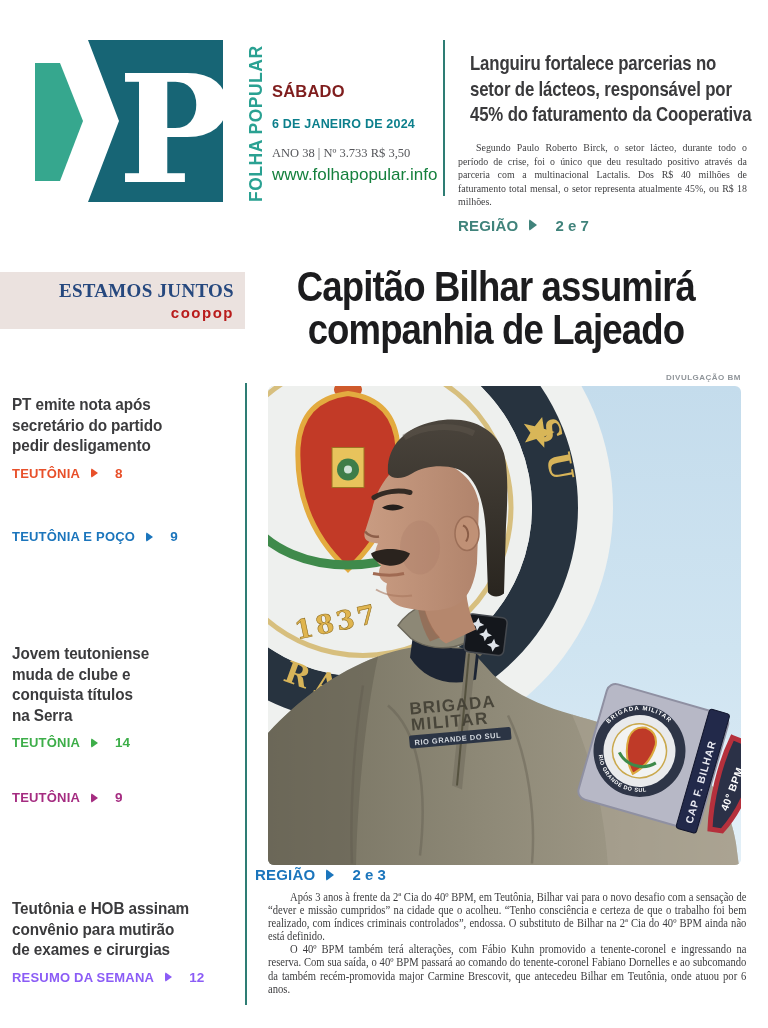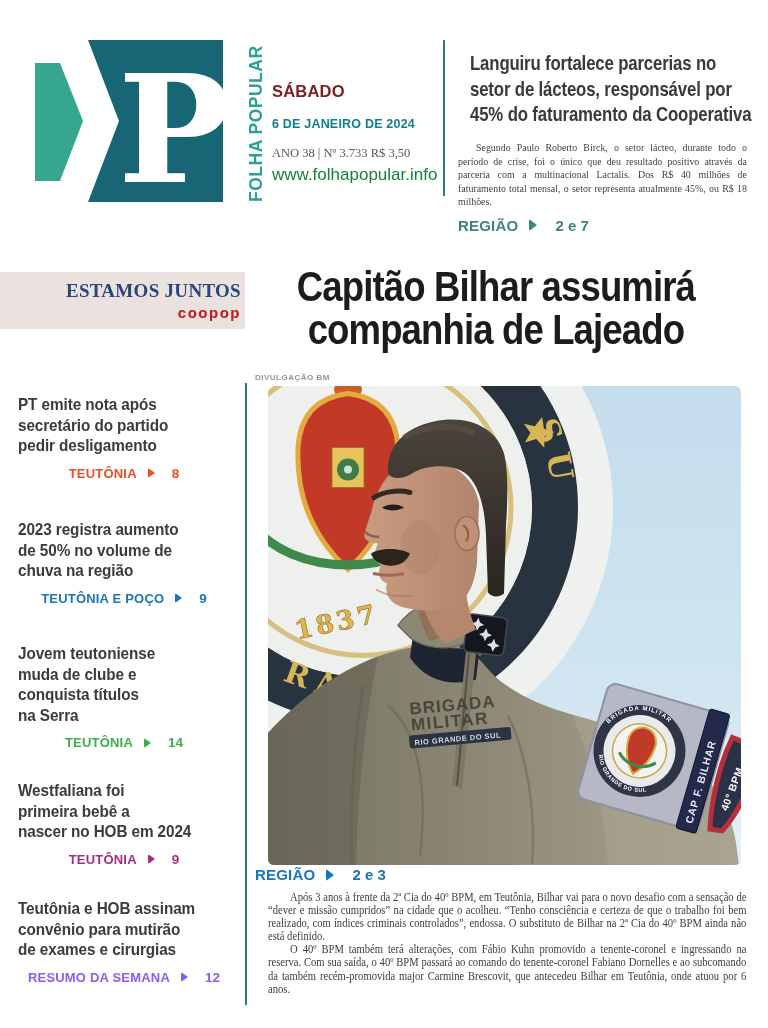--- a/index.html
+++ b/index.html
@@ -26,41 +26,41 @@
 
   
   .section-row{display:flex;align-items:center;margin-top:8px;}
   .sec-label{font-weight:bold;font-size:15px;letter-spacing:.2px;}
   .sec-arrow{width:0;height:0;border-left:8px solid currentColor;border-top:6px solid transparent;
       border-bottom:6px solid transparent;border-radius:2px;margin:0 18px 0 11px;}
   .sec-pages{font-weight:bold;font-size:15px;}
 
   
   .banner{position:absolute;left:0;top:272px;width:245px;height:57px;display:flex;flex-direction:column;
-      align-items:flex-end;justify-content:center;padding-right:4px;box-sizing:border-box;}
+      align-items:flex-end;justify-content:center;padding-right:11px;box-sizing:border-box;}
   .banner .slogan{font-family:"Liberation Serif",serif;font-weight:bold;font-size:19px;letter-spacing:.3px;}
   .banner .brand{font-weight:bold;font-size:15px;letter-spacing:1.5px;margin-top:2px;}
 
   
-  .sidebar{position:absolute;left:18px;top:380px;width:212px;height:640px;}
+  .sidebar{position:absolute;left:12px;top:380px;width:212px;height:640px;}
   .sb-divider{position:absolute;left:245px;top:383px;width:2px;height:622px;}
   .sb-item{position:absolute;left:0;width:212px;}
   .sb-headline{margin:0;}
   .sb-headline .condense{transform:scaleX(.9);width:235px;font-size:17px;line-height:20.5px;
       font-weight:bold;color:#3b3b3d;letter-spacing:-.1px;}
-  .sb-item .section-row{justify-content:center;margin-top:9px;}
+  .sb-item .section-row{justify-content:flex-start;margin-top:9px;}
   .sb-item .sec-label{font-size:13px;}
   .sb-item .sec-pages{font-size:13.5px;}
   .sb-item .sec-arrow{border-left-width:7px;border-top-width:5px;border-bottom-width:5px;margin:0 17px 0 11px;}
 
   
   .main-headline{position:absolute;left:240px;top:264px;width:510px;margin:1px;text-align:center;}
   .main-headline .condense{transform:scaleX(.87);transform-origin:50% 50%;font-size:42px;line-height:43px;
       font-weight:bold;color:#1c1c1e;letter-spacing:-1px;}
-  .photo-credit{position:absolute;left:255px;top:373px;width:486px;text-align:left;font-size:8px;
+  .photo-credit{position:absolute;left:255px;top:373px;width:486px;text-align:right;font-size:8px;
       font-weight:bold;color:#90959a;letter-spacing:.5px;}
   .photo{position:absolute;left:268px;top:386px;width:473px;height:479px;border-radius:6px;overflow:hidden;}
   .main-section-row{position:absolute;left:255px;top:866px;width:487px;margin:0;}
   .story-body{position:absolute;left:268px;top:891px;width:478px;}
   .story-body p{margin:0;font-family:"Liberation Serif",serif;font-size:11.5px;line-height:13.1px;
       text-align:justify;text-indent:24px;color:#3b3b3d;width:520px;transform:scaleX(.92);transform-origin:0 0;}
 </style>
 </head>
 <body>
 
@@ -108,46 +108,40 @@
 secretário do partido
 pedir desligamento</span></h3>
       <div class="section-row" style="color: rgb(232, 80, 42);">
         <span class="sec-label">TEUTÔNIA</span>
         <span class="sec-arrow"></span>
         <span class="sec-pages">8</span>
       </div>
     </article>
 
     <article class="sb-item" style="top:140px">
-      <h3 class="sb-headline"><span class="condense lines">2023 registra aumento
-de 50% no volume de
-chuva na região</span></h3>
       <div class="section-row" style="color: rgb(27, 117, 188);">
         <span class="sec-label">TEUTÔNIA E POÇO</span>
         <span class="sec-arrow"></span>
         <span class="sec-pages">9</span>
       </div>
     </article>
 
     <article class="sb-item" style="top:264px">
       <h3 class="sb-headline"><span class="condense lines">Jovem teutoniense
 muda de clube e
 conquista títulos
 na Serra</span></h3>
       <div class="section-row" style="color: rgb(61, 174, 73);">
         <span class="sec-label">TEUTÔNIA</span>
         <span class="sec-arrow"></span>
         <span class="sec-pages">14</span>
       </div>
     </article>
 
     <article class="sb-item" style="top:401px">
-      <h3 class="sb-headline"><span class="condense lines">Westfaliana foi
-primeira bebê a
-nascer no HOB em 2024</span></h3>
       <div class="section-row" style="color: rgb(165, 44, 129);">
         <span class="sec-label">TEUTÔNIA</span>
         <span class="sec-arrow"></span>
         <span class="sec-pages">9</span>
       </div>
     </article>
 
     <article class="sb-item" style="top:519px">
       <h3 class="sb-headline"><span class="condense lines">Teutônia e HOB assinam
 convênio para mutirão

